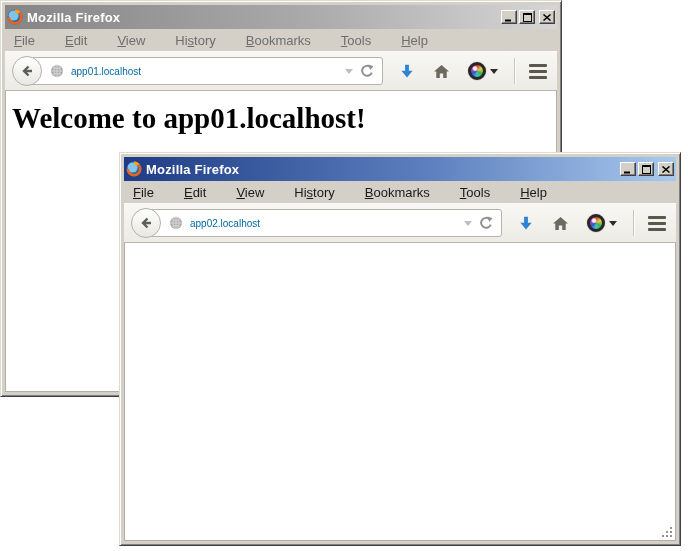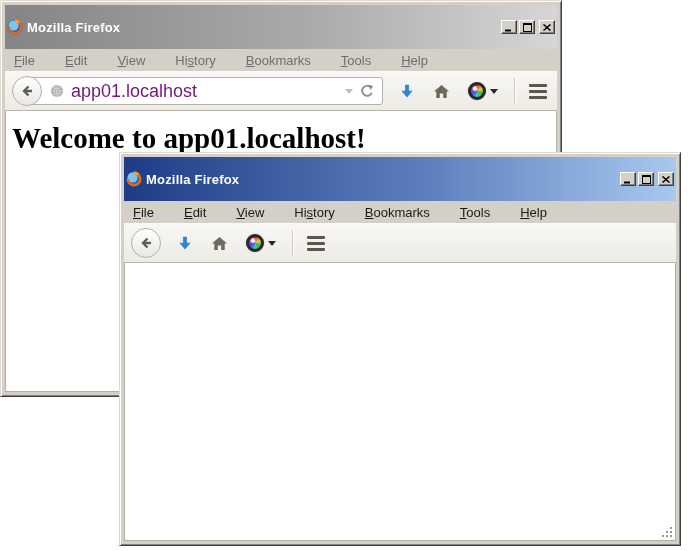--- a/index.html
+++ b/index.html
@@ -9,21 +9,21 @@
 
   
   .win { position: absolute; display: flex; flex-direction: column;
          background: #d4d0c8; padding: 4px;
          border: 1px solid; border-color: #dedad2 #404040 #404040 #dedad2;
          box-shadow: inset 1px 1px 0 #ffffff, inset -1px -1px 0 #808080; }
   #win-app01 { left: 0; top: 0; width: 562px; height: 397px; z-index: 1; }
   #win-app02 { left: 119px; top: 152px; width: 562px; height: 394px; z-index: 10; }
 
   
-  .titlebar { flex: 0 0 21px; display: flex; align-items: center; gap: 4px; padding: 14px 2px; }
+  .titlebar { flex: 0 0 21px; display: flex; align-items: center; gap: 4px; padding: 4px 2px; }
   .win.active   .titlebar { background: linear-gradient(90deg, #1e3c86, #5d7fbe 55%, #a8c9ee); }
   .win.inactive .titlebar { background: linear-gradient(90deg, #858585, #aaaaaa 55%, #d6d6d6); }
   .title-text { flex: 1; color: #fff; font-weight: bold; font-size: 13px; white-space: nowrap;
                 overflow: hidden; letter-spacing: .2px; }
   .cap-btns { display: flex; gap: 2px; align-items: center; }
   .cap-btn { width: 16px; height: 14px; background: #d4d0c8; border: 1px solid;
              border-color: #ffffff #404040 #404040 #ffffff;
              box-shadow: inset -1px -1px 0 #808080;
              display: flex; align-items: center; justify-content: center; }
   .cap-btn.close { margin-left: 2px; }
@@ -42,21 +42,21 @@
   .toolbar { flex: 0 0 40px; display: flex; align-items: center;
              background: linear-gradient(#f8f7f4, #edebe5);
              border-top: 1px solid #fbfaf8; border-bottom: 1px solid #b9b6ac;
              padding: 0 10px 0 7px; }
   .back-btn { flex: 0 0 auto; width: 30px; height: 30px; border-radius: 50%;
               background: linear-gradient(#ffffff, #e8e7e2); border: 1px solid #b2b0a8;
               display: flex; align-items: center; justify-content: center; z-index: 2; }
   .urlbar { flex: 1; min-width: 0; height: 28px; margin-left: -16px; background: #fff;
             border: 1px solid #b6b3aa; border-radius: 3px;
             display: flex; align-items: center; gap: 7px; padding: 0 8px 0 23px; }
-  .url-text { flex: 1; font-size: 18px; color: #701a75; white-space: nowrap; overflow: hidden; }
+  .url-text { flex: 1; font-size: 10px; color: #0369a1; white-space: nowrap; overflow: hidden; }
   .url-drop { width: 0; height: 0; border: 4px solid transparent; border-top: 5px solid #b9bfc9;
               margin-top: 5px; flex: 0 0 auto; }
   .tb-group { display: flex; align-items: center; gap: 18px; margin-left: 16px; flex: 0 0 auto; }
   .icon-btn { display: flex; align-items: center; justify-content: center; }
   .wheel-wrap { display: flex; align-items: center; gap: 4px; }
   .wheel { width: 18px; height: 18px; border-radius: 50%; border: 3px solid #262626;
            box-shadow: 0 0 1px rgba(0,0,0,.6);
            background:
              radial-gradient(circle at 34% 30%, rgba(255,255,255,.95) 0 1.5px, rgba(255,255,255,0) 3px),
              conic-gradient(#d43a3a, #e6d23a, #3ab54a, #3ac8c8, #3a52d4, #c43ac4, #d43a3a); }
@@ -222,20 +222,34 @@
 
   <div class="menu-item"><span></span><span class="mkey">T</span><span>ools</span></div>
 
   <div class="menu-item"><span></span><span class="mkey">H</span><span>elp</span></div>
 </div>
 
   <div class="toolbar">
     <div class="back-btn">
       <svg width="16" height="16" viewBox="0 0 16 16">
         <path d="M9.5 3.5 L5 8 L9.5 12.5 M5 8 H13" stroke="#5c6156" stroke-width="2.4" fill="none"></path>
+      </svg>
+    </div>
+    <div class="urlbar">
+      <svg width="14" height="14" viewBox="0 0 14 14">
+        <circle cx="7" cy="7" r="6" fill="#a9a9a9"></circle>
+        <path d="M1 7 H13 M7 1 V13" stroke="#d6d6d6" stroke-width="1" fill="none"></path>
+        <ellipse cx="7" cy="7" rx="3" ry="6" stroke="#d6d6d6" stroke-width="1" fill="none"></ellipse>
+        <path d="M2.6 3.4 C4.8 5 9.2 5 11.4 3.4 M2.6 10.6 C4.8 9 9.2 9 11.4 10.6" stroke="#d6d6d6" stroke-width="1" fill="none"></path>
+      </svg>
+      <span class="url-text">app02.localhost</span>
+      <span class="url-drop"></span>
+      <svg width="14" height="14" viewBox="0 0 14 14">
+        <path d="M11.8 8.6 A5 5 0 1 1 10.6 3.2" stroke="#8f8f8f" stroke-width="1.9" fill="none"></path>
+        <path d="M8.6 0.6 L13.4 2.2 L10.2 6 Z" fill="#8f8f8f"></path>
       </svg>
     </div>
     <div class="tb-group">
       <div class="icon-btn">
         <svg width="16" height="15" viewBox="0 0 16 15">
           <path d="M6.1 0.8 H9.9 V6.8 H13.6 L8 13.6 L2.4 6.8 H6.1 Z" fill="#2f83d2"></path>
         </svg>
       </div>
       <div class="icon-btn">
         <svg width="17" height="15" viewBox="0 0 17 15">

